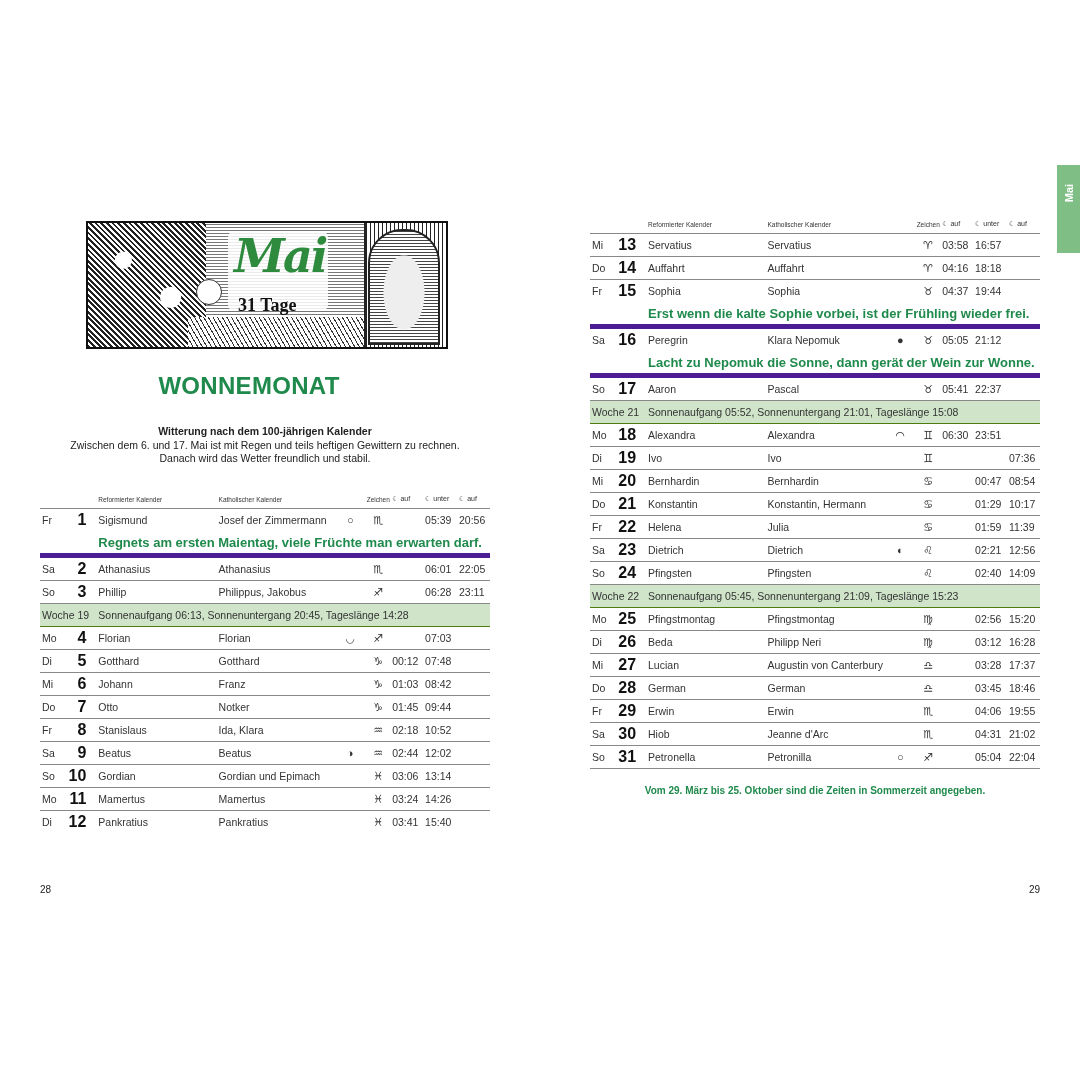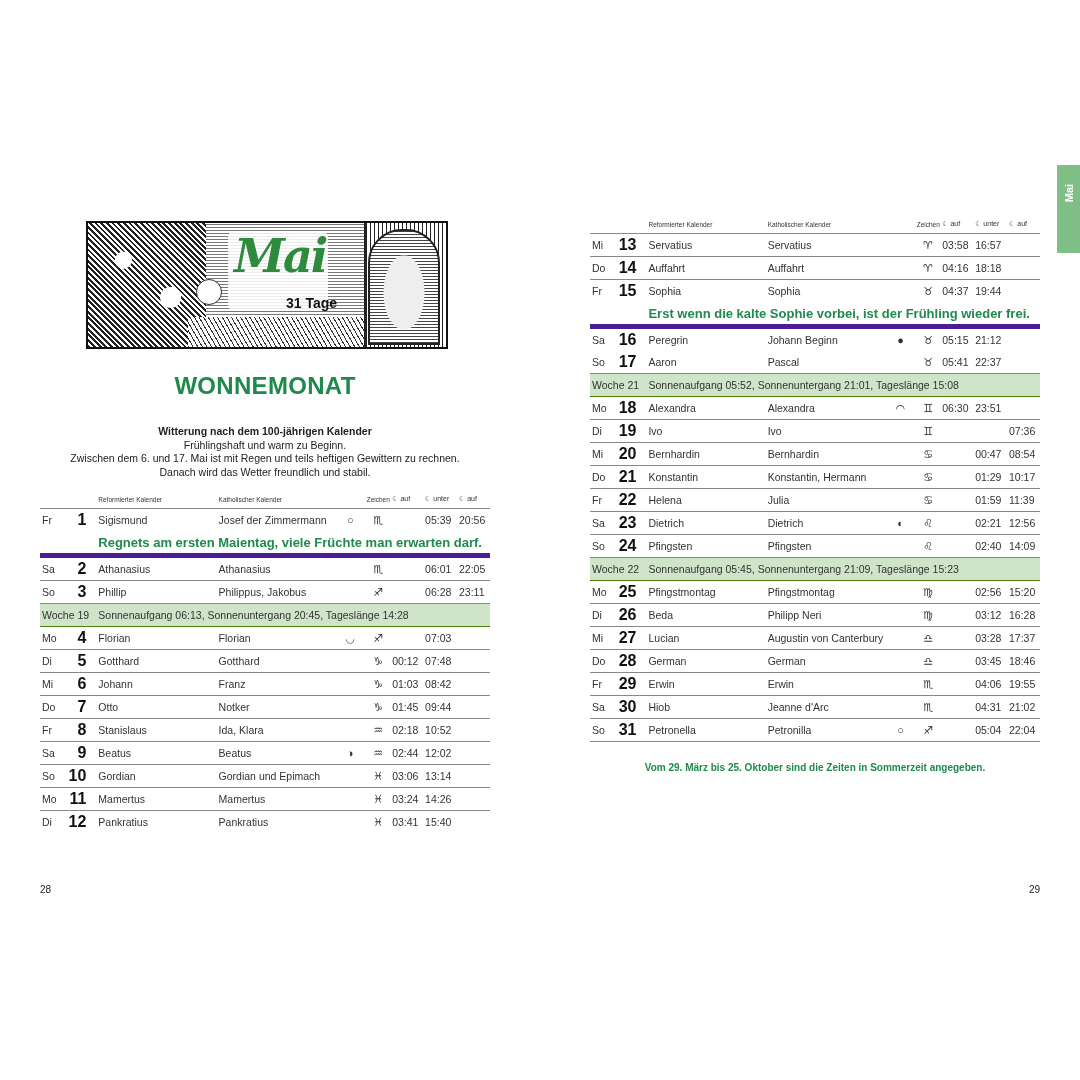--- a/index.html
+++ b/index.html
@@ -16,43 +16,43 @@
   .wc-right{position:absolute;right:0;top:0;width:80px;height:124px;border-left:2px solid #222;background:
       radial-gradient(ellipse at 50% 40%,#fff 0 18px,transparent 19px),
       repeating-linear-gradient(90deg,#222 0 1px,#fff 1px 4px);}
   .wc-arch{position:absolute;right:6px;top:6px;width:68px;height:112px;border:2px solid #222;border-radius:34px 34px 0 0;background:
       radial-gradient(ellipse at 50% 55%,#eee 0 20px,transparent 21px),
       repeating-linear-gradient(0deg,#444 0 1px,#fff 1px 3px);}
   .wc-sun{position:absolute;left:108px;top:56px;width:24px;height:24px;border-radius:50%;background:#fff;border:1px solid #333;}
   .wc-bottom{position:absolute;left:100px;bottom:0;width:180px;height:30px;background:repeating-linear-gradient(60deg,#333 0 1px,#fff 1px 4px);}
   .wc-title{position:absolute;left:140px;top:8px;width:100px;height:80px;background:rgba(255,255,255,0.85);border-radius:6px;}
   .wc-mai{position:absolute;left:146px;top:6px;font-family:"DejaVu Serif",serif;font-style:italic;font-weight:bold;font-size:46px;color:#2e8b3e;letter-spacing:-2px;}
-  .wc-tage{position:absolute;left:150px;top:72px;font-family:Liberation Sans, sans-serif;font-weight:bold;font-size:14px;color:#111;margin-left:48px;}
-
-  .month-title{position:absolute;left:40px;width:450px;top:372px;text-align:center;font-size:24px;font-weight:bold;color:#1f8a4c;letter-spacing:0.3px;}
+  .wc-tage{position:absolute;left:150px;top:72px;font-family:Liberation Serif, serif;font-weight:bold;font-size:18px;color:#111;}
+
+  .month-title{position:absolute;left:24px;width:450px;top:372px;text-align:center;font-size:24px;font-weight:bold;color:#1f8a4c;letter-spacing:0.3px;}
   .weather{position:absolute;left:40px;width:450px;top:425px;text-align:center;font-size:10.5px;line-height:13.5px;color:#222;}
   .weather .wh{font-weight:bold;}
 
   table.cal{position:absolute;border-collapse:collapse;font-size:10.5px;color:#333;}
   table.cal td{height:22px;padding:0;vertical-align:middle;white-space:nowrap;}
   table.cal tr.hdr td{font-size:6.5px;height:18px;vertical-align:middle;color:#333;}
   table.cal tr.hdr td.moonh{font-size:7px;}
   table.cal tr.day td, table.cal tr.week td{border-bottom:1px solid #888;}
   table.cal tr.hdr td{border-bottom:1px solid #888;}
   table.cal tr.has-saying td{border-bottom:none;}
   table.cal tr.saying td{border-bottom:5px solid #4c1d95;color:#1f8a4c;font-weight:bold;font-size:13px;height:22px;}
   table.cal tr.week td{background:#cfe4c9;border-bottom:1px solid #4d7c0f;}
   td.dn{font-weight:bold;text-align:right;padding-right:12px !important;font-size:16px;color:#111;}
   td.wd{padding-left:2px !important;}
   td.sym{text-align:center;font-size:11px;}
   td.moon{text-align:center;font-size:11px;}
   td.t{text-align:left;}
 
   .pagenum{position:absolute;top:884px;font-size:10px;color:#222;}
-  .footnote{position:absolute;left:590px;width:450px;top:762px;text-align:center;font-size:10px;font-weight:bold;color:#1f8a4c;}
+  .footnote{position:absolute;left:590px;width:450px;top:785px;text-align:center;font-size:10px;font-weight:bold;color:#1f8a4c;}
   .tab{position:absolute;left:1057px;top:165px;width:23px;height:88px;background:#7fbf85;}
   .tab span{position:absolute;left:50%;top:22px;transform:translateX(-50%) rotate(-90deg);color:#fff;font-weight:bold;font-size:11px;}
 </style>
 </head>
 <body>
 
 <div class="woodcut">
   <div class="wc-left"></div>
   <div class="wc-bottom"></div>
   <div class="wc-sun"></div>
@@ -60,21 +60,20 @@
   <div class="wc-mai">Mai</div>
   <div class="wc-tage">31 Tage</div>
   <div class="wc-right">
       <div class="wc-arch"></div>
     </div>
 </div>
 
 <div class="month-title">WONNEMONAT</div>
 <div class="weather">
   <div class="wh">Witterung nach dem 100-jährigen Kalender</div>
-  <div>Frühlingshaft und warm zu Beginn.</div>
   <div>Zwischen dem 6. und 17. Mai ist mit Regen und teils heftigen Gewittern zu rechnen.</div>
   <div>Danach wird das Wetter freundlich und stabil.</div>
 </div>
 
 <table class="cal" id="cal-left" style="left:40px;top:490px;width:450px;">
   <colgroup>
       <col style="width:30px">
       <col style="width:27px">
       <col style="width:121px">
       <col style="width:118px">
@@ -301,26 +300,31 @@
       </tr>
       <tr class="saying">
         <td></td>
         <td></td>
         <td colspan="7">Erst wenn die kalte Sophie vorbei, ist der Frühling wieder frei.</td>
       </tr>
       <tr class="day has-saying">
         <td class="wd">Sa</td>
         <td class="dn">16</td>
         <td>Peregrin</td>
-        <td>Johann Beginn</td>
+        <td>Klara Nepomuk</td>
         <td class="moon">●</td>
         <td class="sym">♉</td>
-        <td class="t">05:15</td>
+        <td class="t">05:05</td>
         <td class="t">21:12</td>
         <td class="t"></td>
+      </tr>
+      <tr class="saying">
+        <td></td>
+        <td></td>
+        <td colspan="7">Lacht zu Nepomuk die Sonne, dann gerät der Wein zur Wonne.</td>
       </tr>
       <tr class="day">
         <td class="wd">So</td>
         <td class="dn">17</td>
         <td>Aaron</td>
         <td>Pascal</td>
         <td class="moon"></td>
         <td class="sym">♉</td>
         <td class="t">05:41</td>
         <td class="t">22:37</td>

